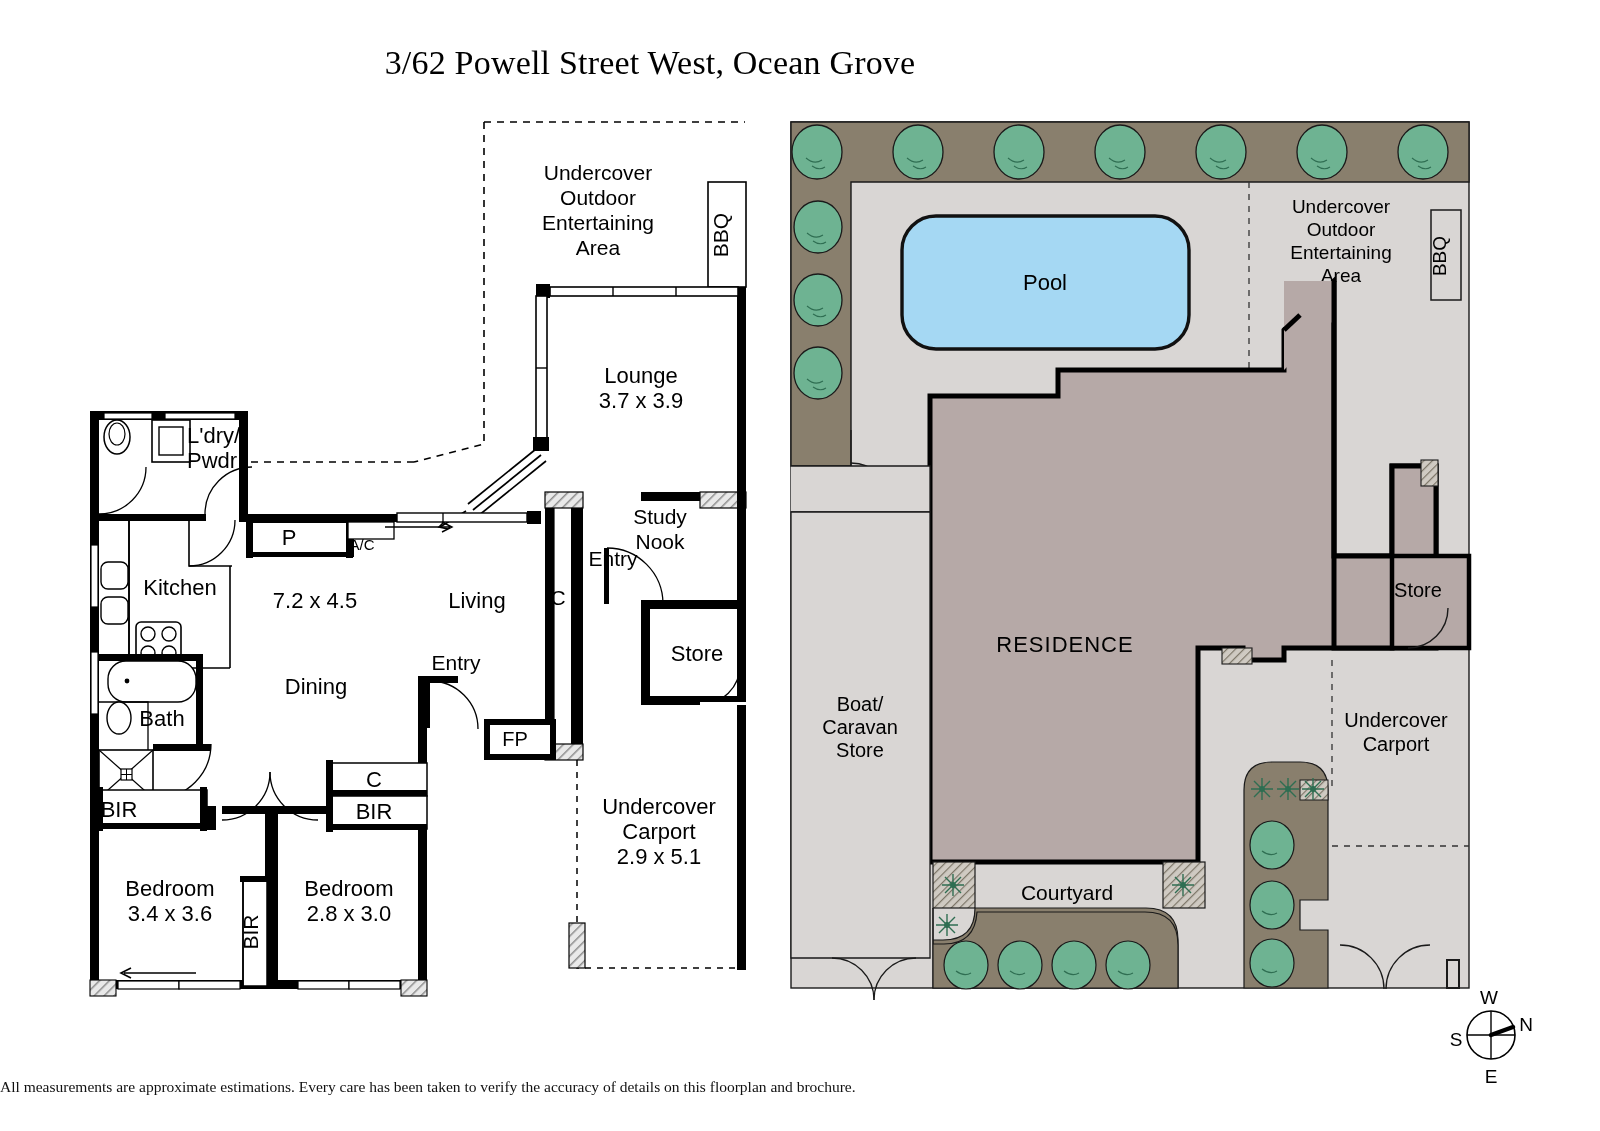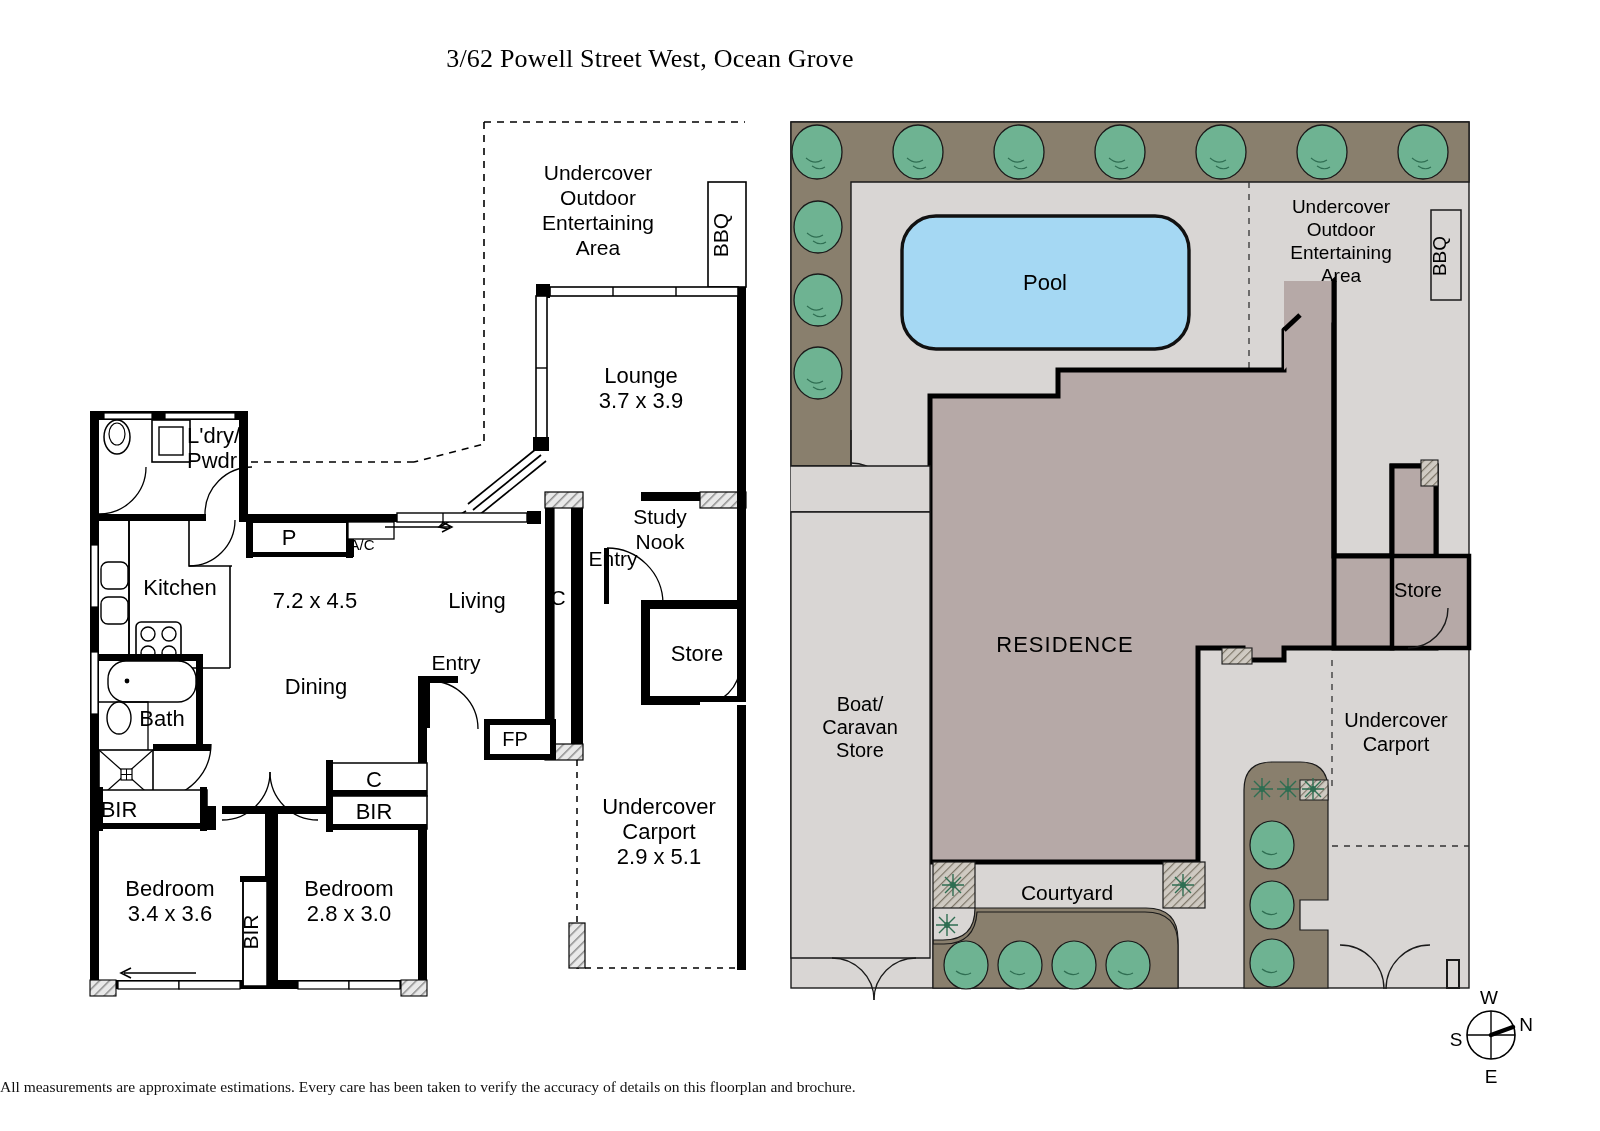--- a/index.html
+++ b/index.html
@@ -1,21 +1,21 @@
 <!DOCTYPE html>
 <html><head>
 <meta charset="utf-8">
 <title>Floorplan</title>
 <style>
   html,body{margin:0;padding:0;background:#ffffff;}
   body{width:1600px;height:1131px;position:relative;overflow:hidden;
        font-family:"Liberation Sans", sans-serif;color:#000;}
   #page-title{
     position:absolute;left:0;top:44px;width:1300px;text-align:center;
-    font-family:"Liberation Serif", serif;font-size:26px;letter-spacing:.2px;
+    font-family:"Liberation Serif", serif;font-size:34px;letter-spacing:.2px;
   }
   #footer-note{
     position:absolute;left:0;top:1078px;width:1600px;text-align:left;
     font-family:Liberation Serif, serif;font-size:15.5px;color:#111;
   }
   svg{position:absolute;left:0;top:0;}
   .stage{position:absolute;left:0;top:0;width:1600px;height:1131px;}
   text{font-family:"Liberation Sans", sans-serif;fill:#000;}
 </style>
 </head>

